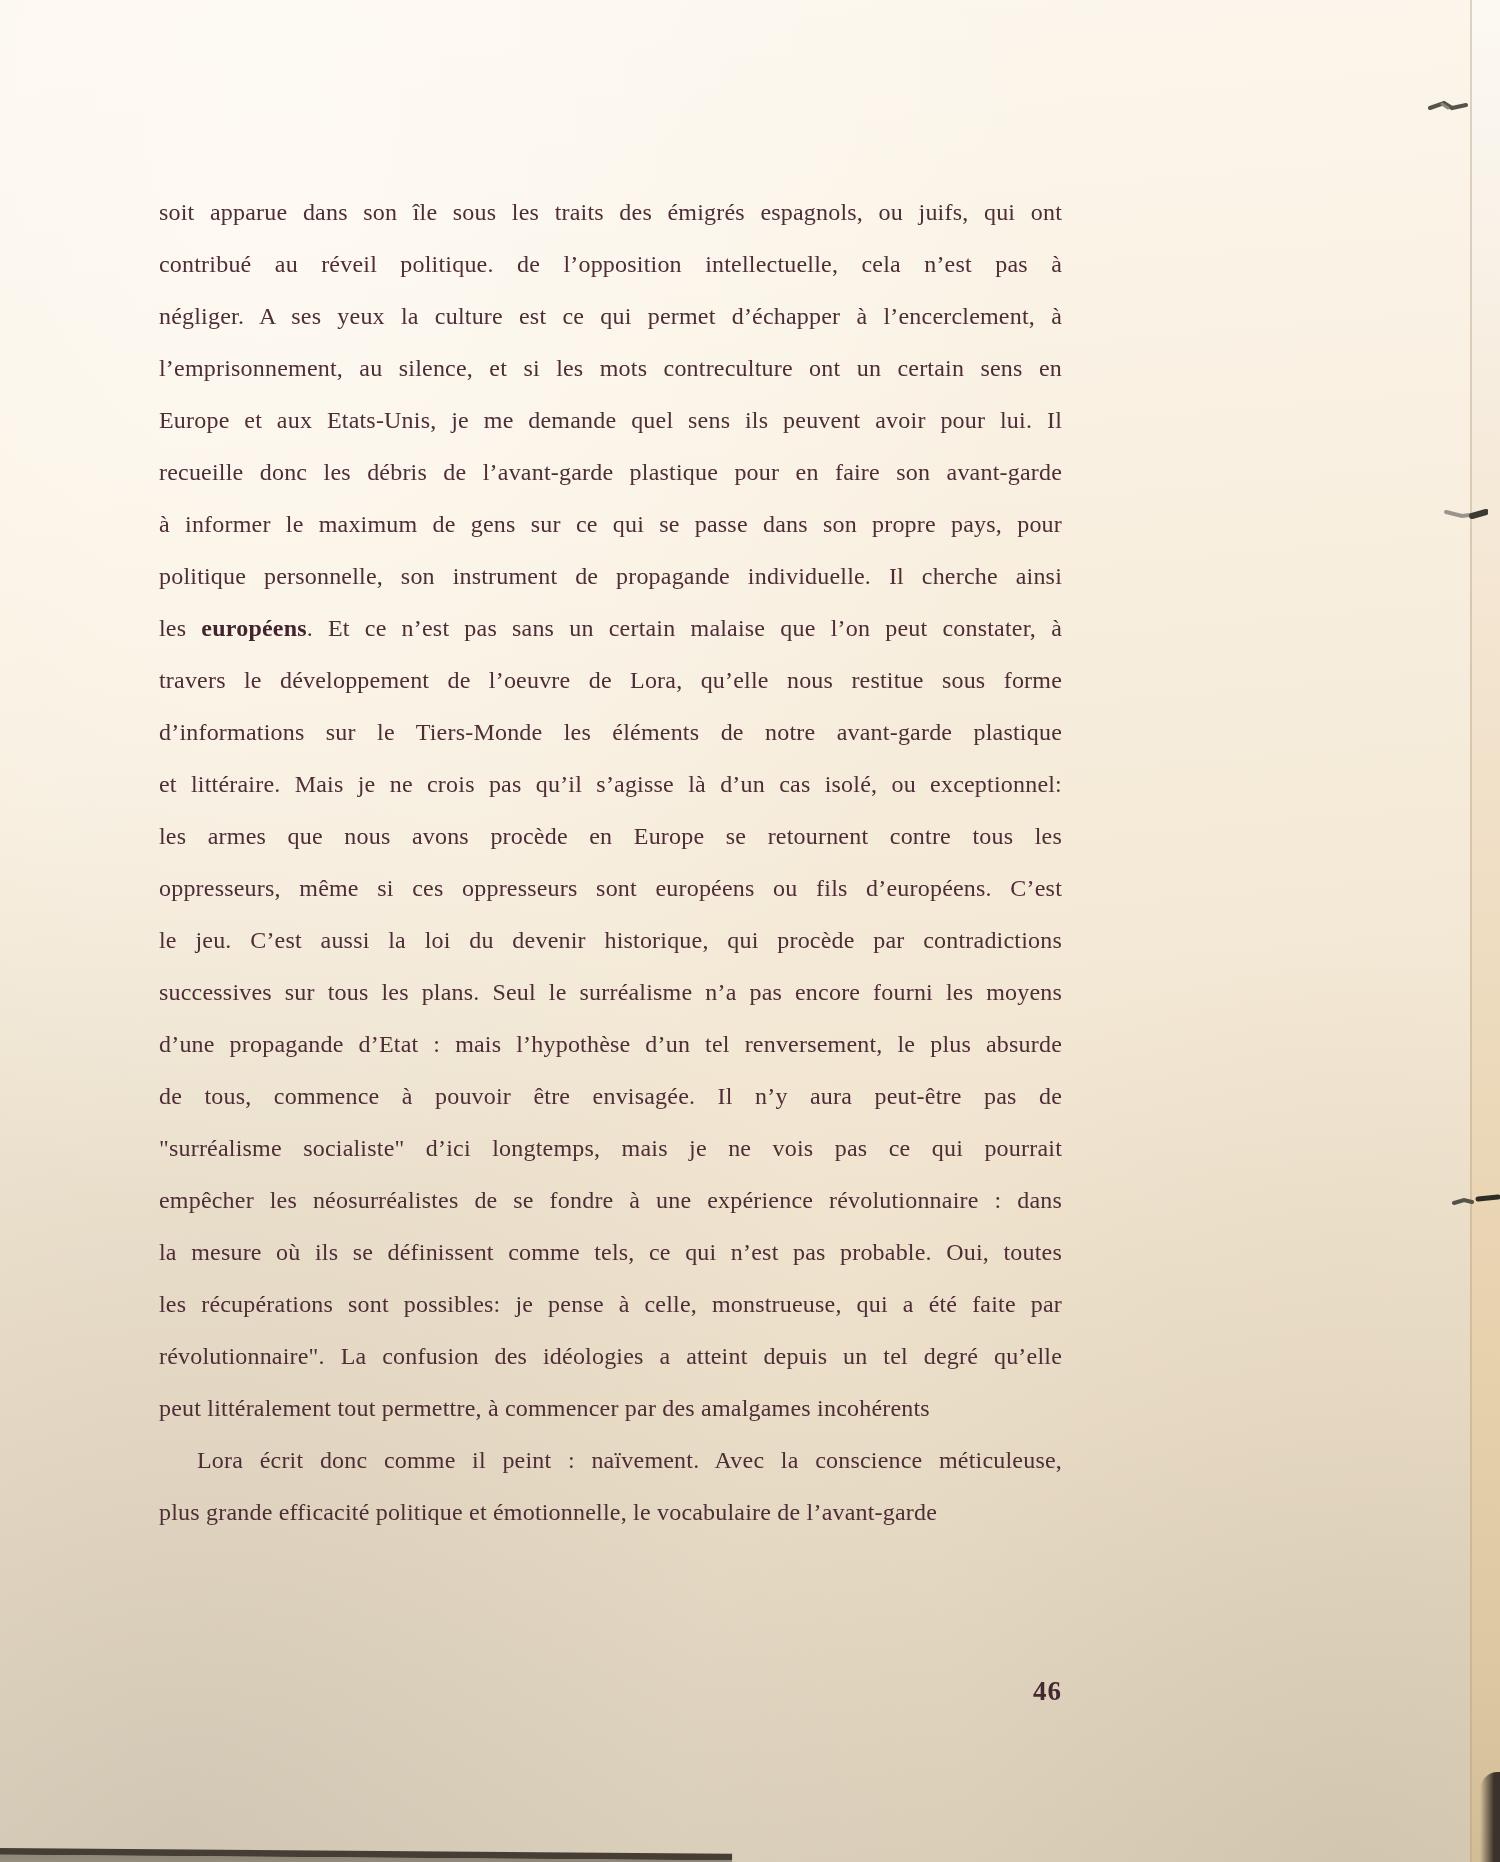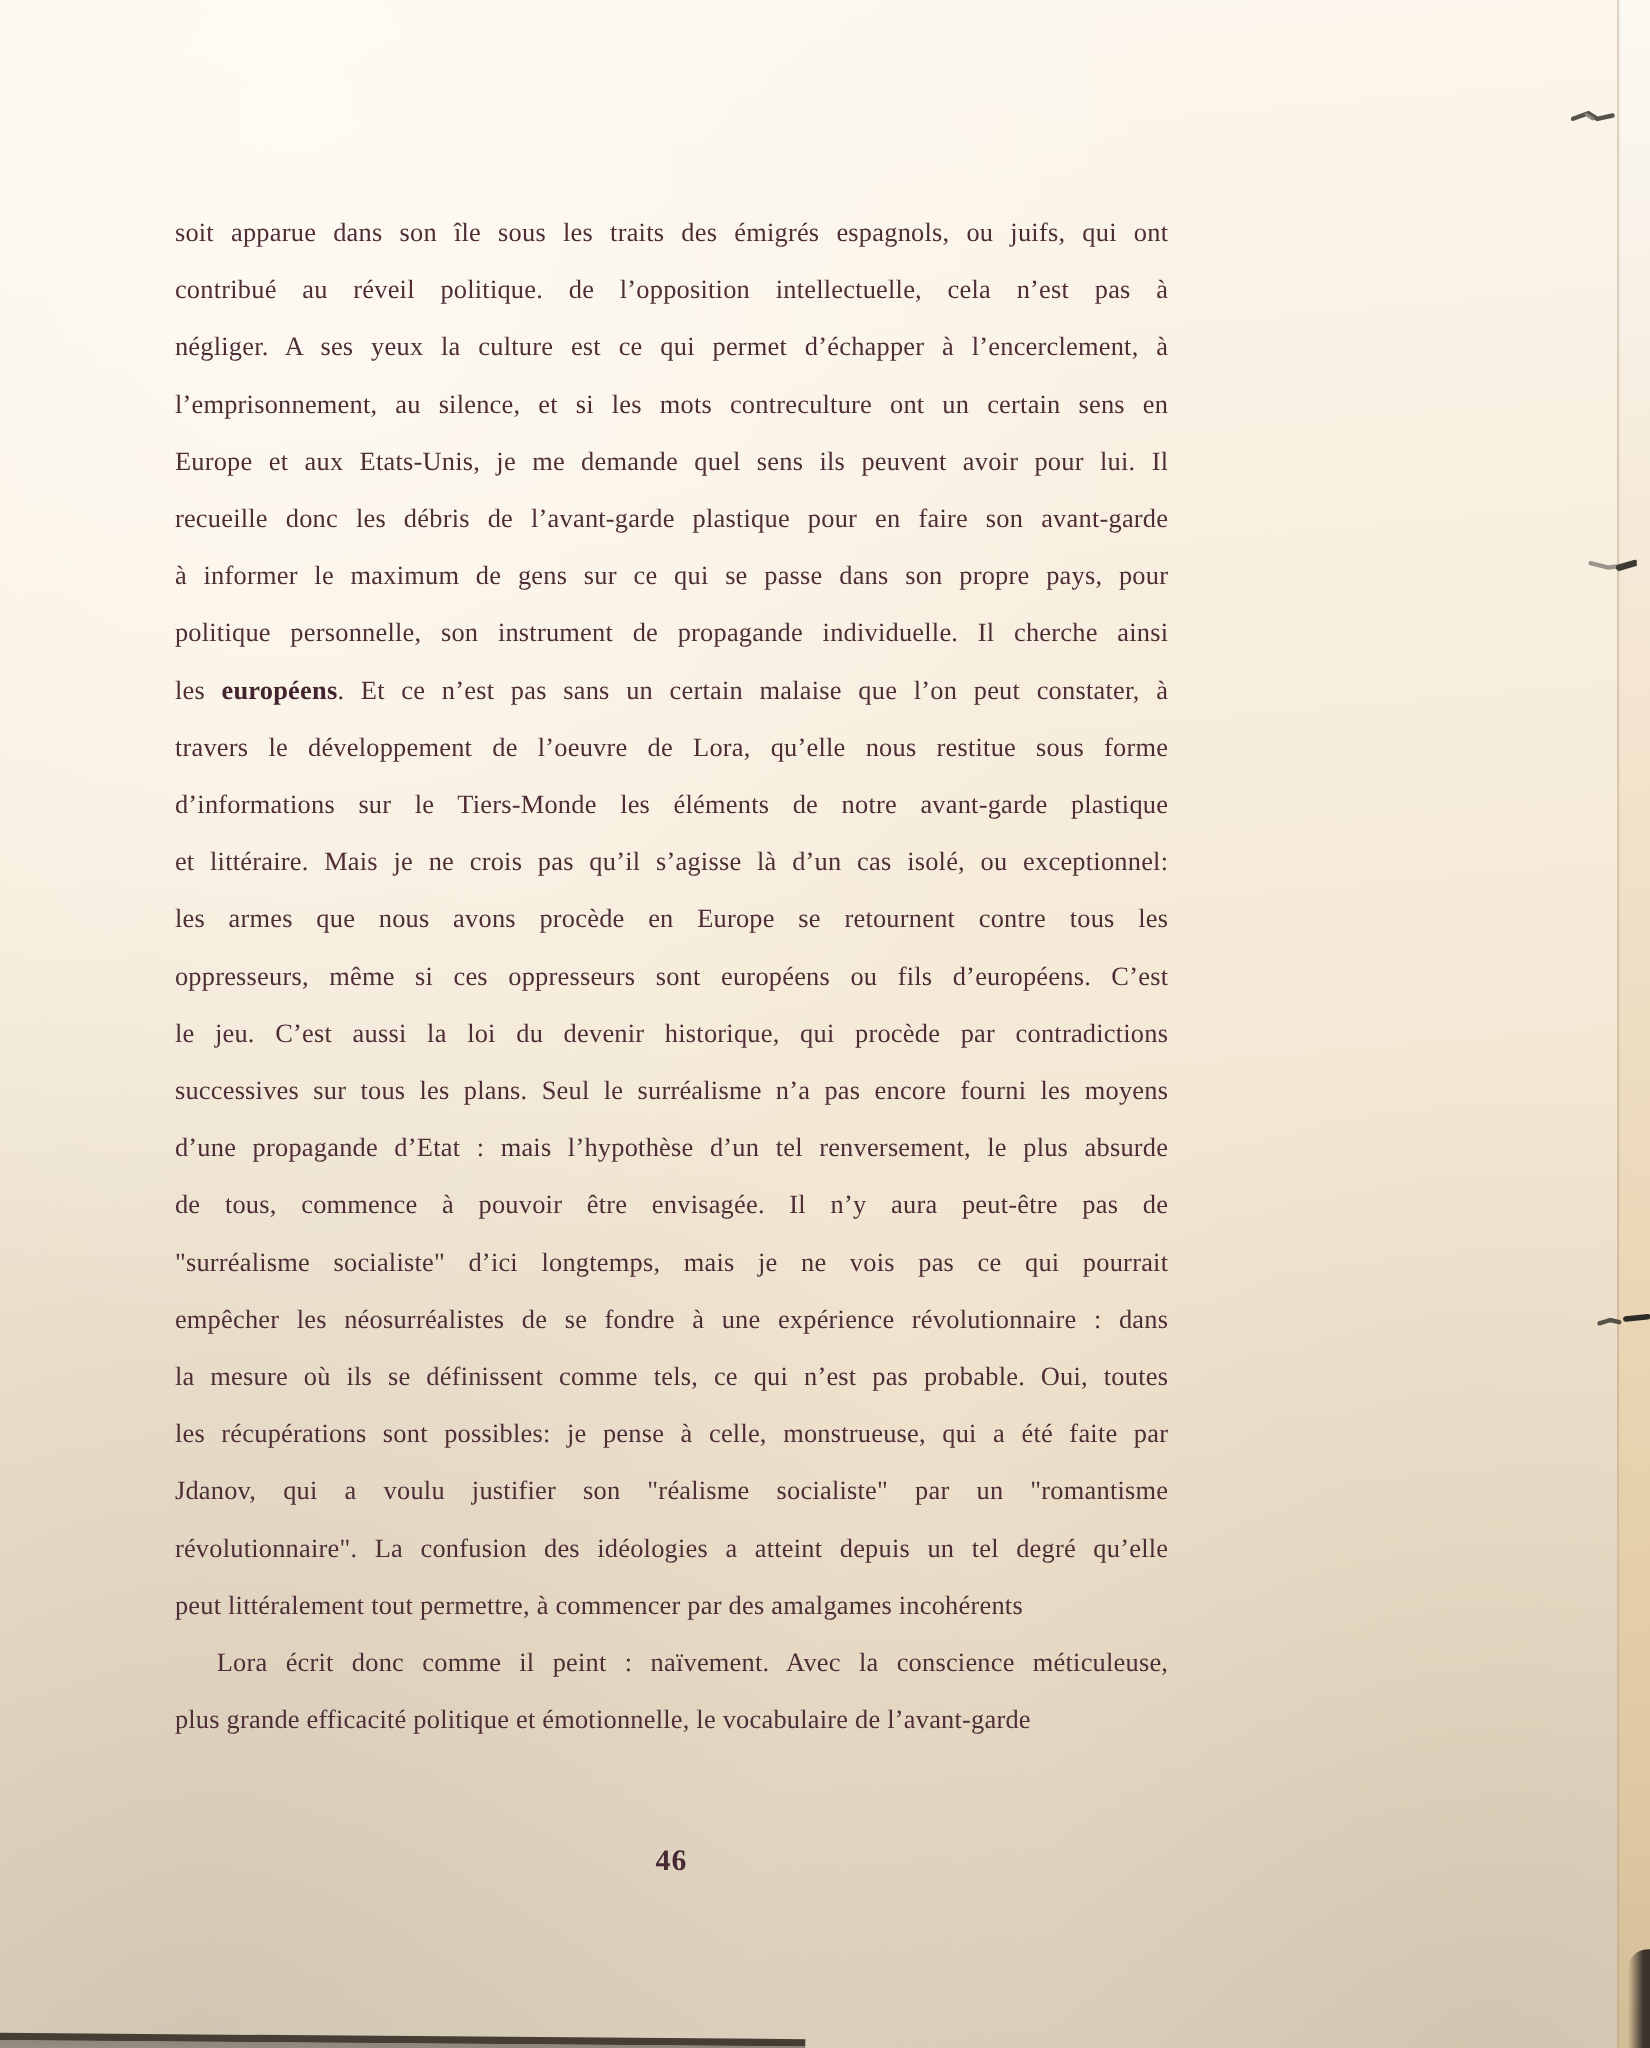--- a/index.html
+++ b/index.html
@@ -53,21 +53,21 @@
   }
   .line strong {
     font-weight: bold;
     color: #41242d;
   }
   .page-number {
     position: absolute;
     left: 159px;
     top: 1676px;
     width: 903px;
-    text-align: center;
+    text-align: right;
     font-size: 27px;
     font-weight: bold;
     color: #452831;
     letter-spacing: 1px;
   }
   
   .edge-strip {
     position: absolute;
     top: 0;
     right: 0;
@@ -127,21 +127,20 @@
       <div class="line j"><span>les armes que nous avons procède en Europe se retournent contre tous les</span></div>
       <div class="line j"><span>oppresseurs, même si ces oppresseurs sont européens ou fils d’européens. C’est</span></div>
       <div class="line j"><span>le jeu. C’est aussi la loi du devenir historique, qui procède par contradictions</span></div>
       <div class="line j"><span>successives sur tous les plans. Seul le surréalisme n’a pas encore fourni les moyens</span></div>
       <div class="line j"><span>d’une propagande d’Etat : mais l’hypothèse d’un tel renversement, le plus absurde</span></div>
       <div class="line j"><span>de tous, commence à pouvoir être envisagée. Il n’y aura peut-être pas de</span></div>
       <div class="line j"><span>"surréalisme socialiste" d’ici longtemps, mais je ne vois pas ce qui pourrait</span></div>
       <div class="line j"><span>empêcher les néosurréalistes de se fondre à une expérience révolutionnaire : dans</span></div>
       <div class="line j"><span>la mesure où ils se définissent comme tels, ce qui n’est pas probable. Oui, toutes</span></div>
       <div class="line j"><span>les récupérations sont possibles: je pense à celle, monstrueuse, qui a été faite par</span></div>
-      <div class="line j"><span>Jdanov, qui a voulu justifier son "réalisme socialiste" par un "romantisme</span></div>
       <div class="line j"><span>révolutionnaire". La confusion des idéologies a atteint depuis un tel degré qu’elle</span></div>
       <div class="line"><span>peut littéralement tout permettre, à commencer par des amalgames incohérents</span></div>
       <div class="line j in"><span>Lora écrit donc comme il peint : naïvement. Avec la conscience méticuleuse,</span></div>
       <div class="line"><span>plus grande efficacité politique et émotionnelle, le vocabulaire de l’avant-garde</span></div>
     </div>
 
   <div class="page-number">46</div>
 
   <div class="edge-strip"></div>
 

